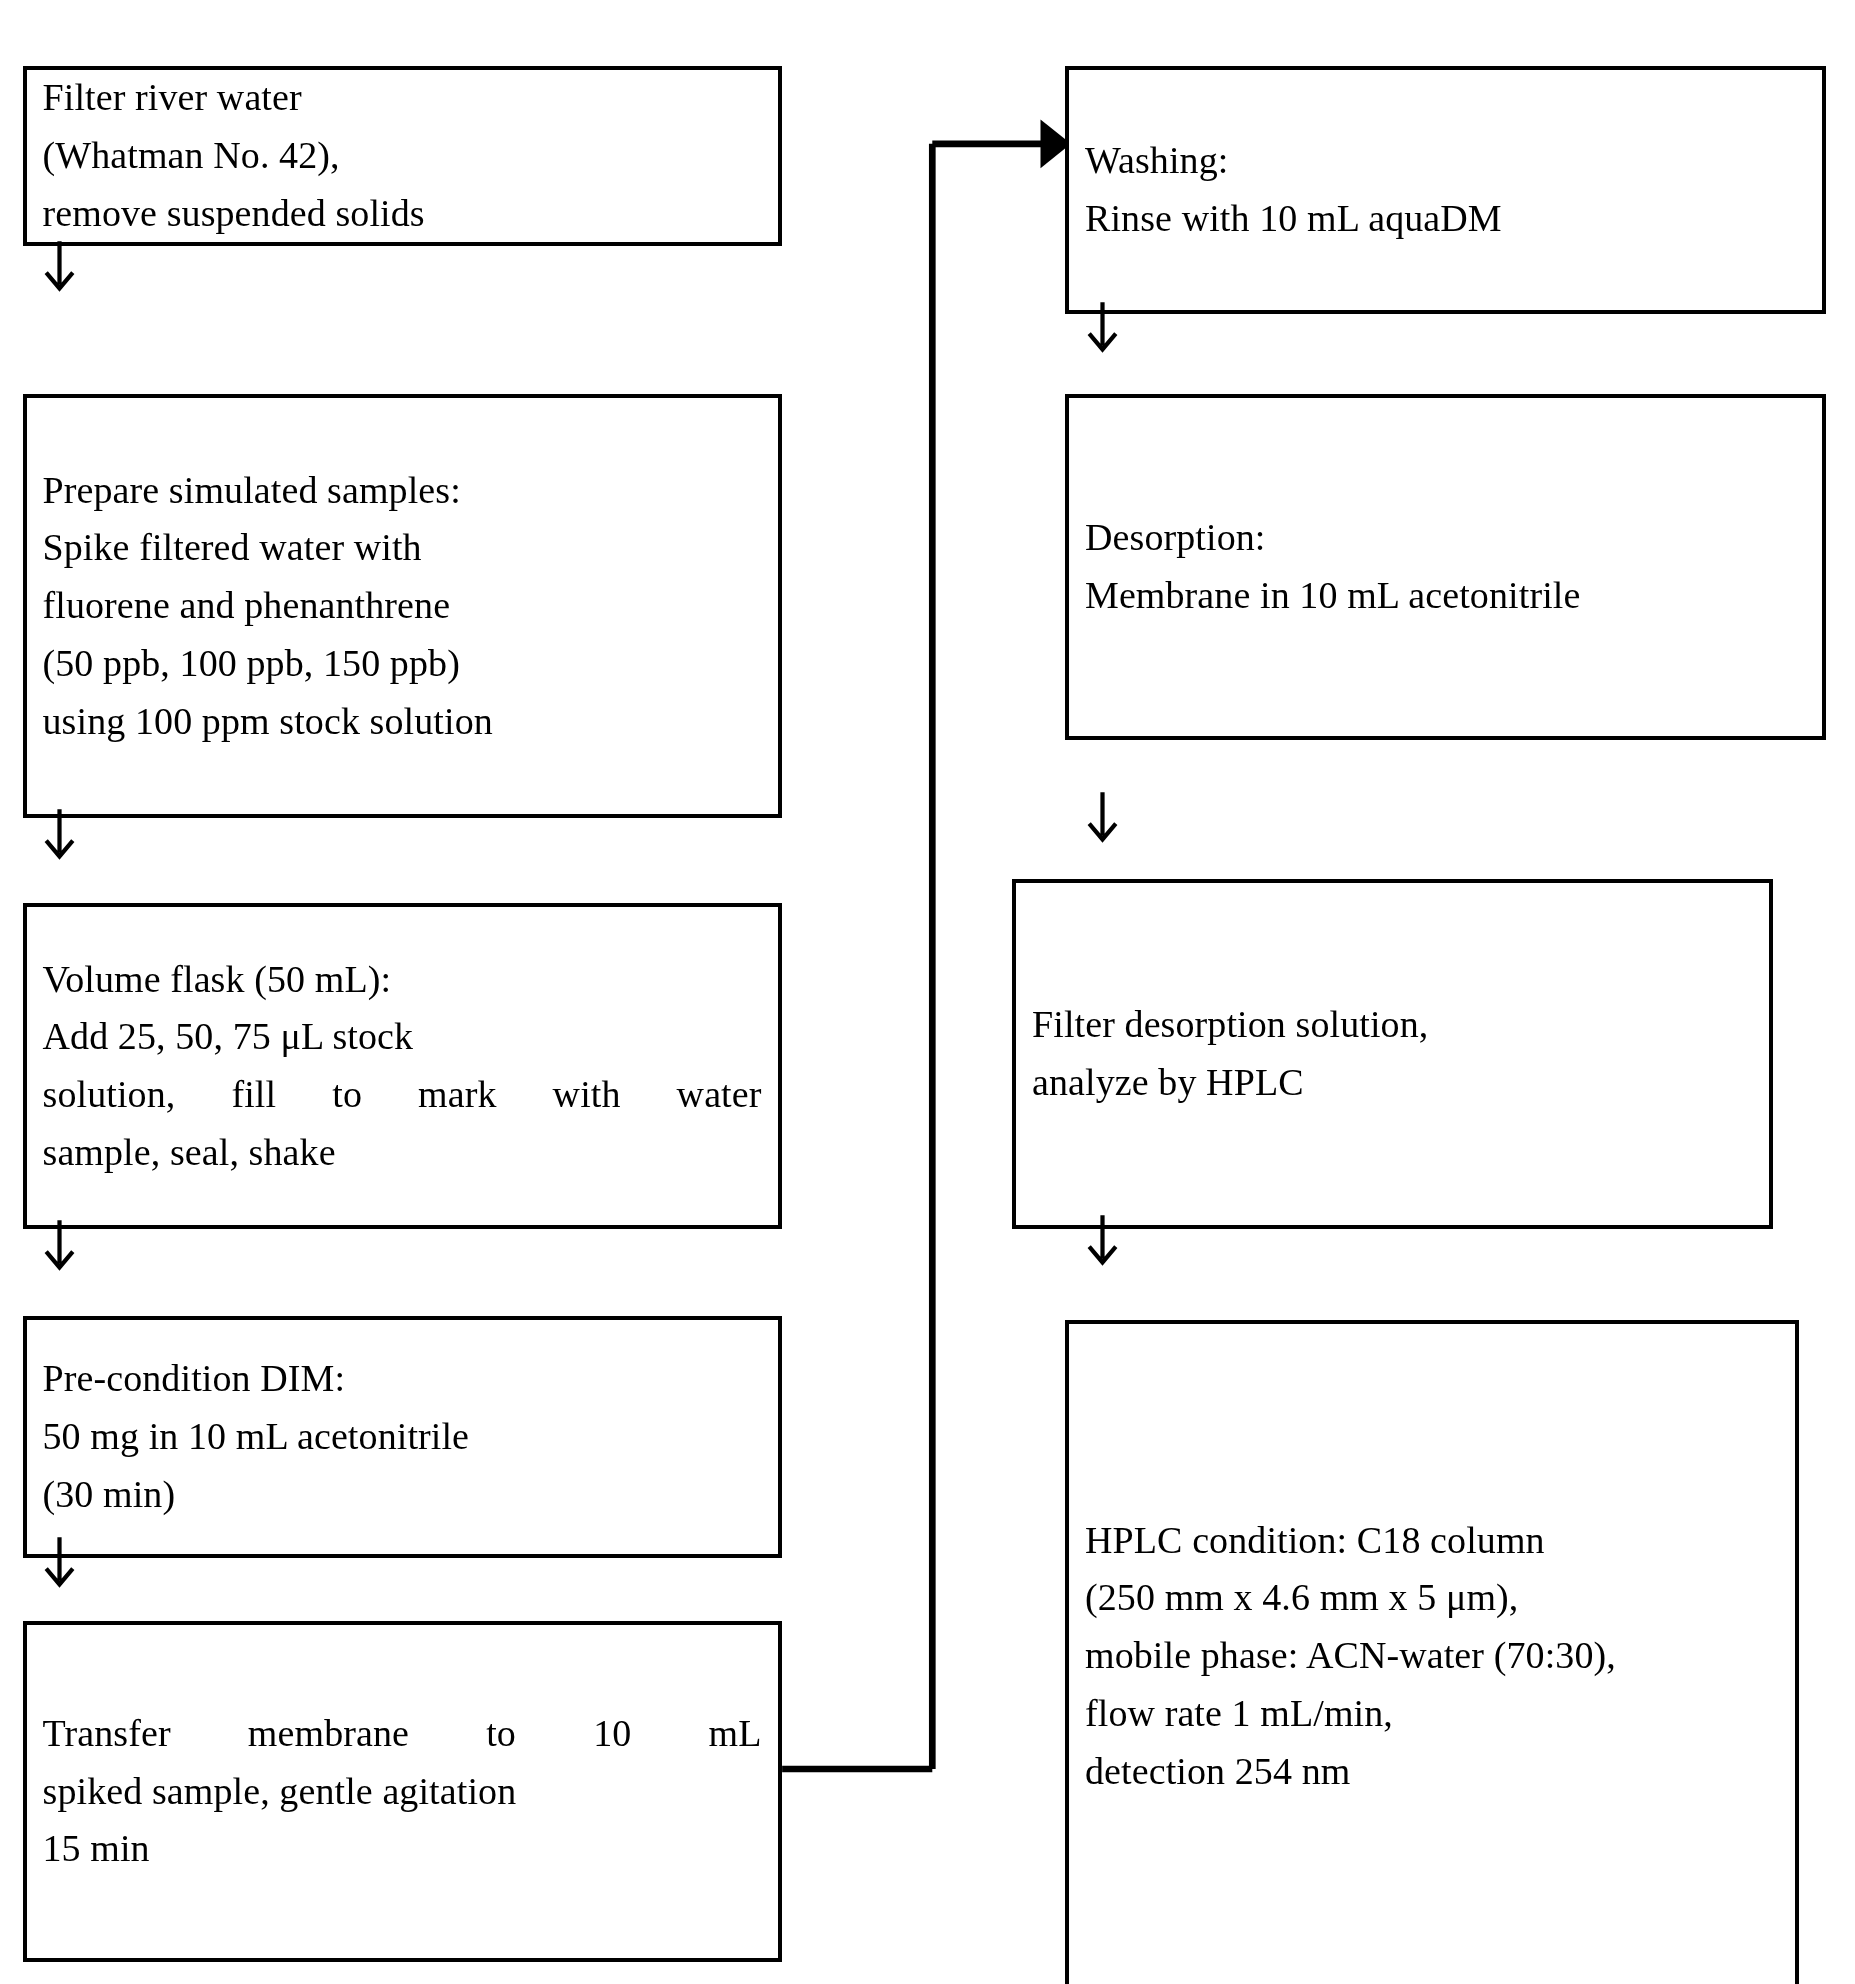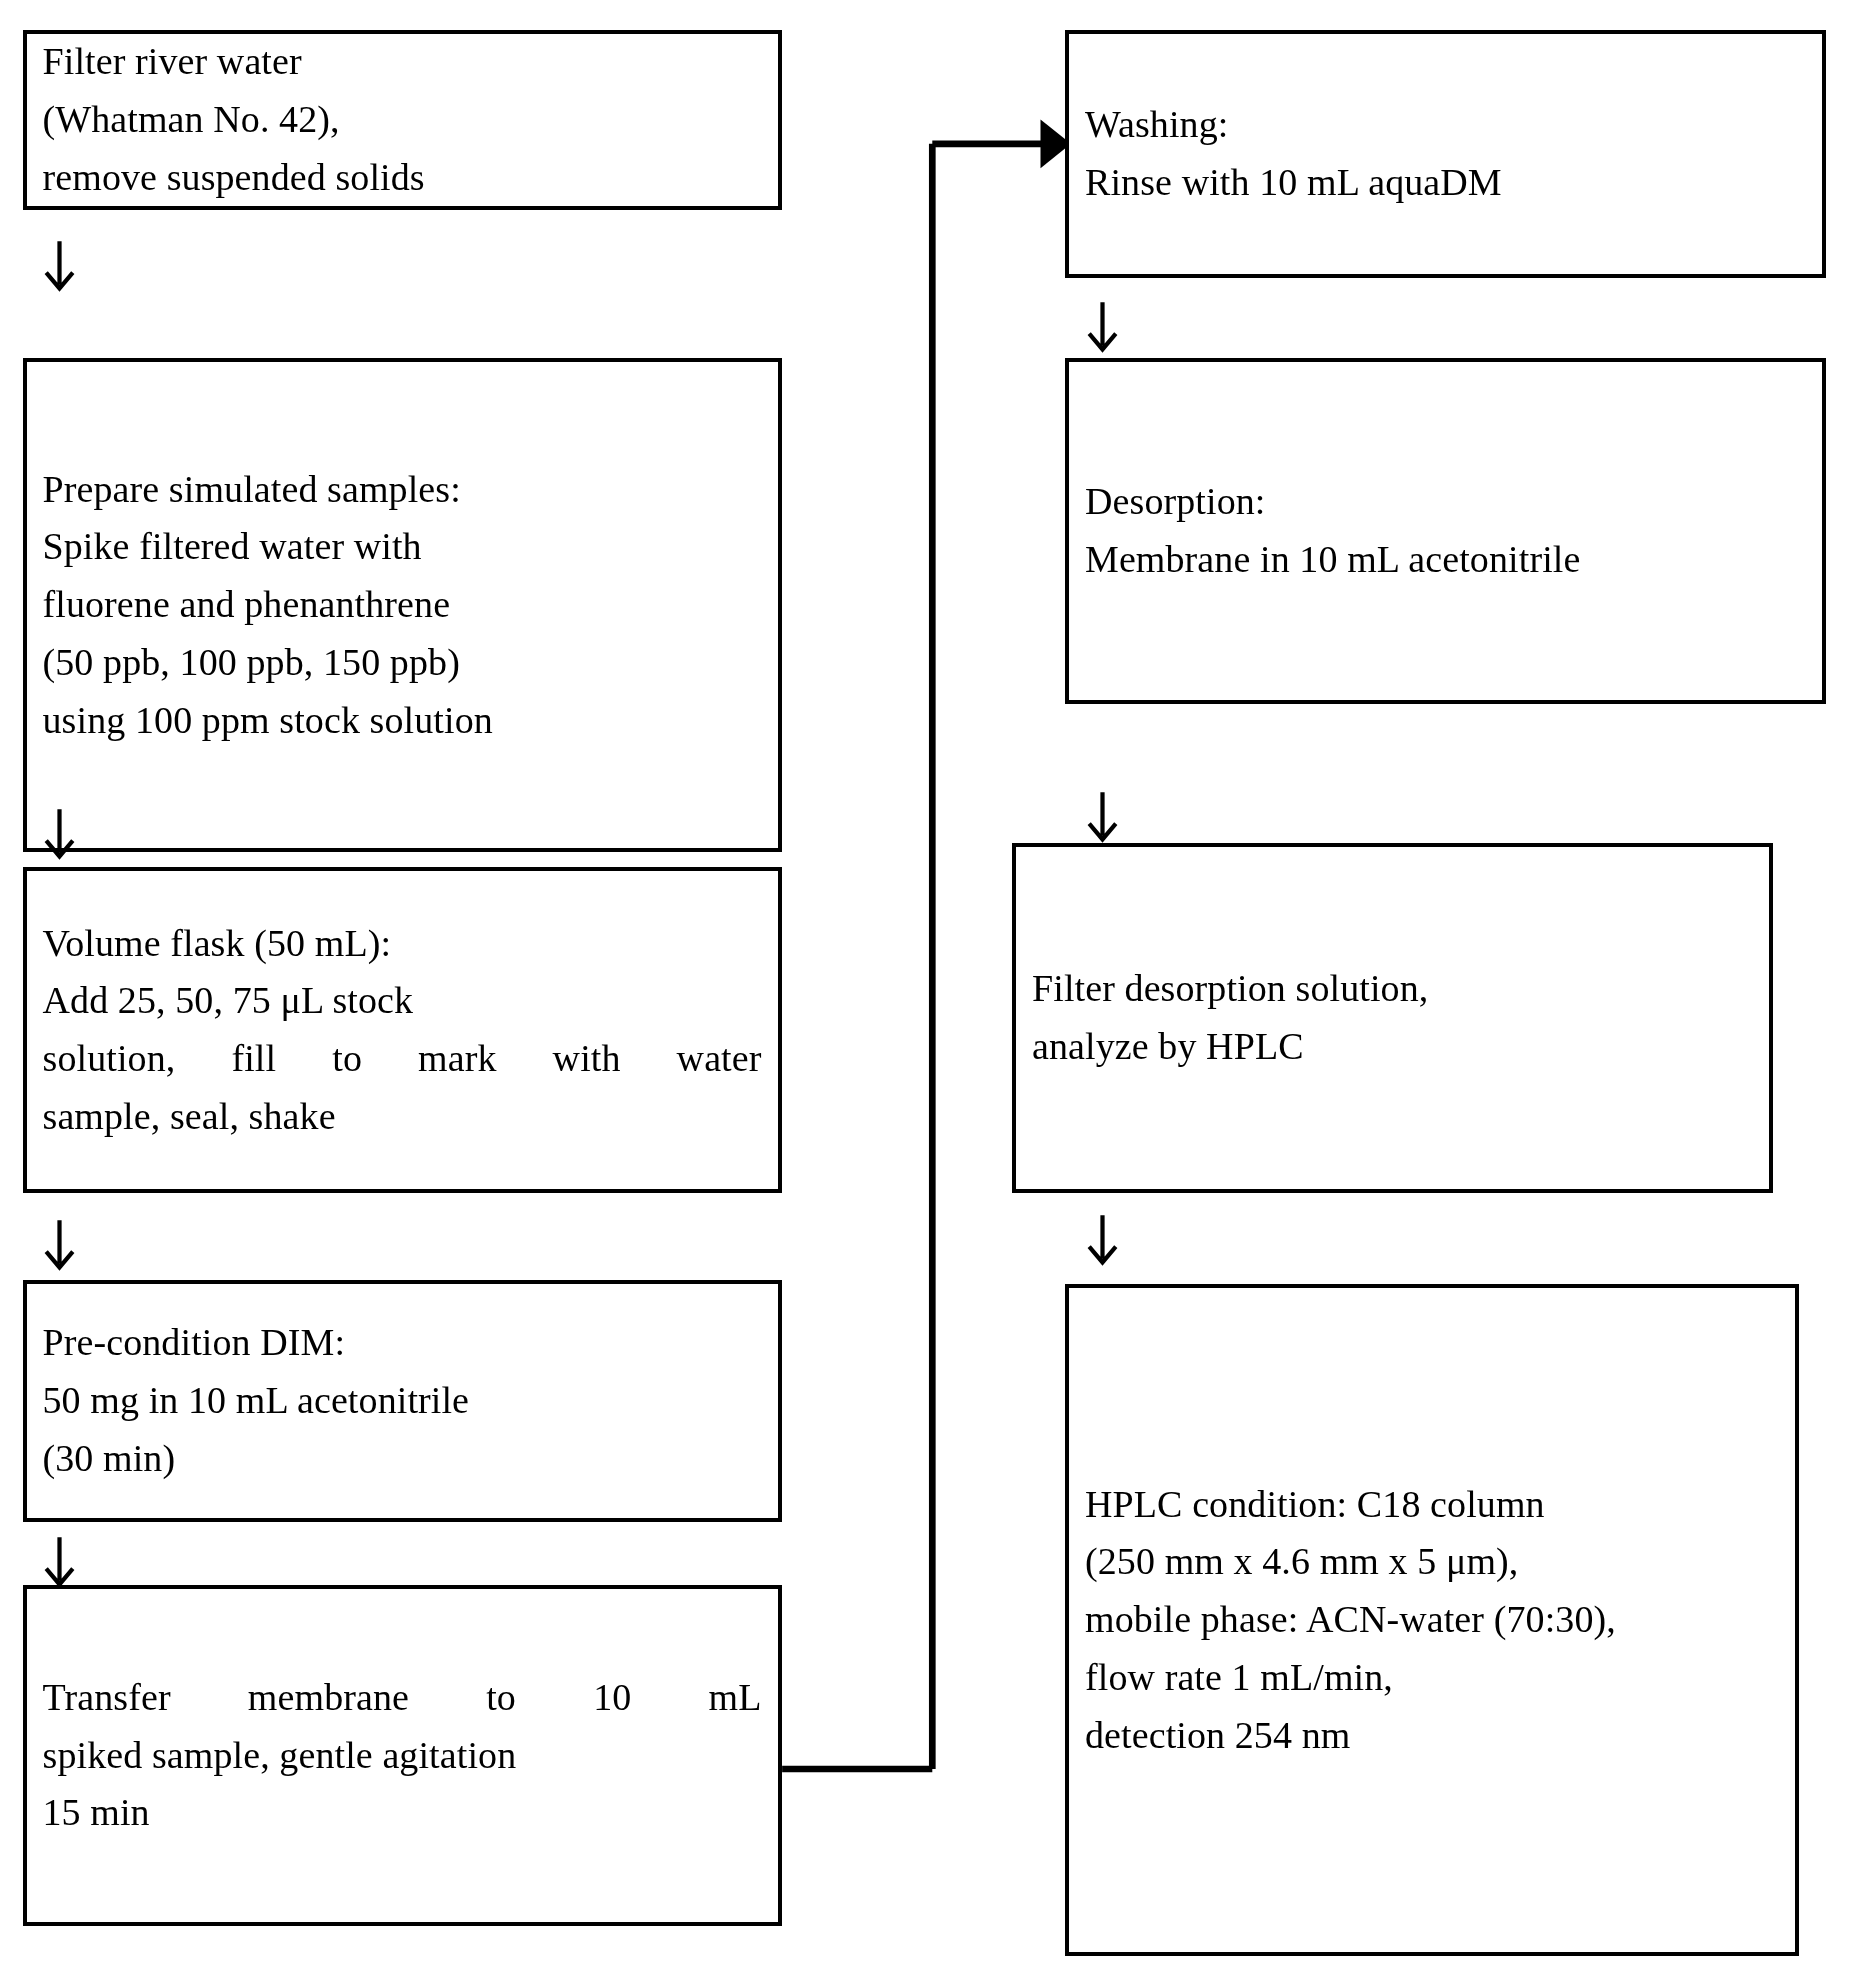--- a/index.html
+++ b/index.html
@@ -23,20 +23,21 @@
 
   
   .box {
     position: absolute;
     box-sizing: border-box;
     border: 4.3px solid #000000;
     background: #ffffff;
     display: flex;
     flex-direction: column;
     justify-content: center;
+    margin-top: 36px;
   }
   .box .lines {
     padding: 0 16px;
     width: 100%;
     box-sizing: border-box;
   }
   .box .line {
     font-size: 38px;
     line-height: 1.52;
     white-space: nowrap;
@@ -78,21 +79,21 @@
       <div class="line">remove suspended solids</div>
     </div>
   </div>
 
   <div class="down-arrow" style="left:38px; top:240px;">
     <svg viewBox="0 0 70 86" xmlns="http://www.w3.org/2000/svg">
       <path d="M35 2 L35 74 M13 54 L35 80 L57 54" fill="none" stroke="#000" stroke-width="7"></path>
     </svg>
   </div>
 
-  <div class="box" id="box-prepare-simulated-samples" style="left:22.5px; top:358px; width:759px; height:494px;">
+  <div class="box" id="box-prepare-simulated-samples" style="left:22.5px; top:358px; width:759px; height:424px;">
     <div class="lines">
       <div class="line">Prepare simulated samples:</div>
       <div class="line">Spike filtered water with</div>
       <div class="line">fluorene and phenanthrene</div>
       <div class="line">(50 ppb, 100 ppb, 150 ppb)</div>
       <div class="line">using 100 ppm stock solution</div>
     </div>
   </div>
 
   <div class="down-arrow" style="left:38px; top:808px;">

